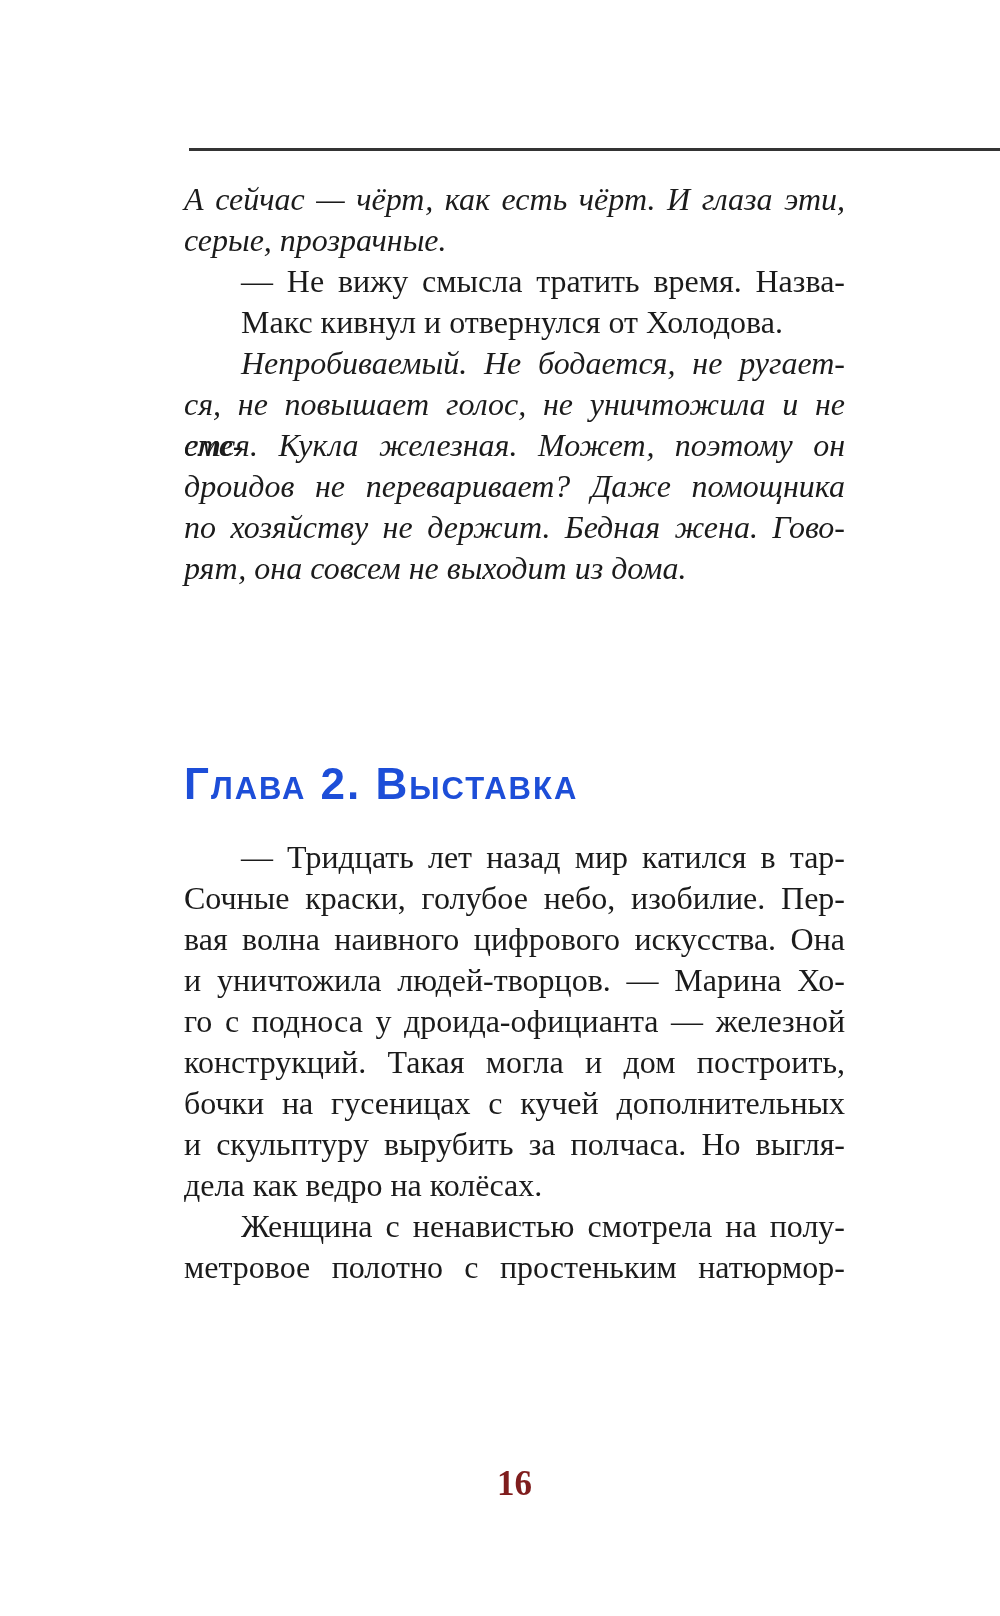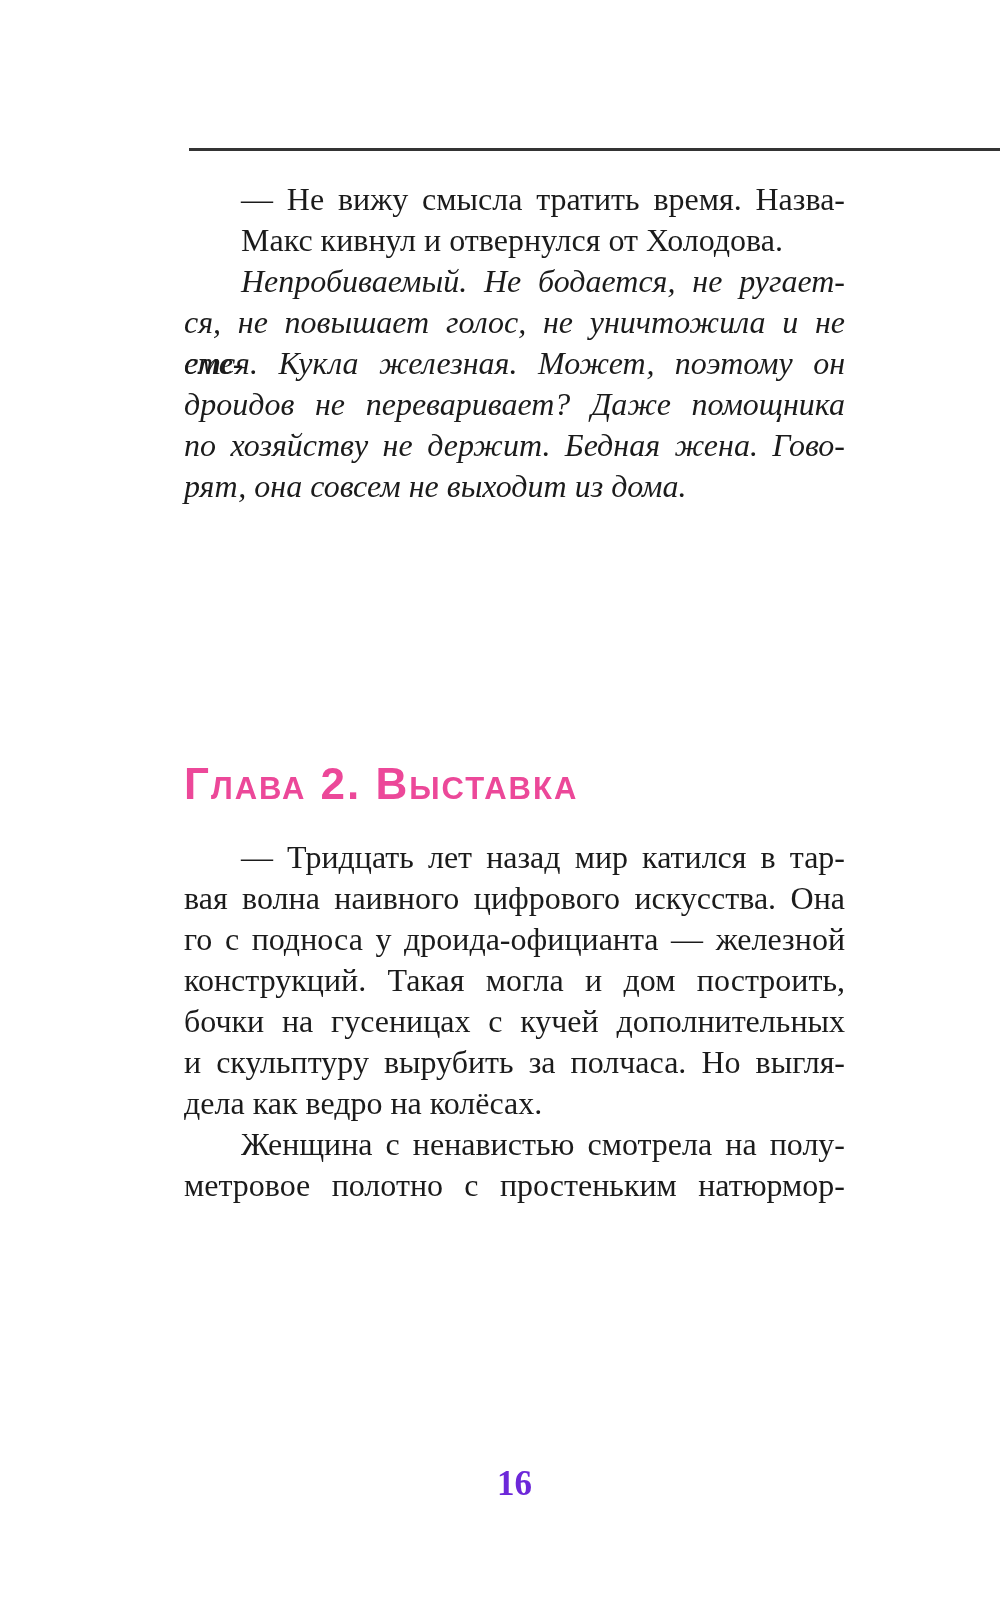--- a/index.html
+++ b/index.html
@@ -53,42 +53,46 @@
     position: absolute;
     left: 184px;
     top: 761px;
     margin: 0;
     font-family: "Liberation Sans", sans-serif;
     font-variant: small-caps;
     font-weight: 700;
     font-size: 44px;
     line-height: 46px;
     letter-spacing: 2px;
-    color: #ec4899;
+    color: #1d4ed8;
   }
   .page-number {
     position: absolute;
     left: 184px;
     width: 661px;
     top: 1464px;
     text-align: center;
     font-size: 35px;
     font-weight: 700;
-    color: #6d28d9;
+    color: #7f1d1d;
   }
 </style>
 </head>
 <body>
 
 <div class="page">
 
   <div class="header-rule"></div>
 
   <div class="text-col col-a">
 
+    <div class="para italic">
+      <div class="line">А сейчас — чёрт, как есть чёрт. И глаза эти,</div>
+      <div class="line end">серые, прозрачные.</div>
+    </div>
 
     <div class="para">
       <div class="line indent">— Не вижу смысла тратить время. Назва-</div>
     </div>
 
     <div class="para">
       <div class="line end indent">Макс кивнул и отвернулся от Холодова.</div>
     </div>
 
     <div class="para italic">
@@ -101,21 +105,23 @@
     </div>
 
   </div>
 
   <h2 class="chapter-heading">Глава 2. Выставка</h2>
 
   <div class="text-col col-b">
 
     <div class="para">
       <div class="line indent">— Тридцать лет назад мир катился в тар-</div>
+      <div class="line">Сочные краски, голубое небо, изобилие. Пер-</div>
       <div class="line">вая волна наивного цифрового искусства. Она</div>
+      <div class="line">и уничтожила людей-творцов. — Марина Хо-</div>
       <div class="line">го с подноса у дроида-официанта — железной</div>
       <div class="line">конструкций. Такая могла и дом построить,</div>
       <div class="line">бочки на гусеницах с кучей дополнительных</div>
       <div class="line">и скульптуру вырубить за полчаса. Но выгля-</div>
       <div class="line end">дела как ведро на колёсах.</div>
     </div>
 
     <div class="para">
       <div class="line indent">Женщина с ненавистью смотрела на полу-</div>
       <div class="line">метровое полотно с простеньким натюрмор-</div>

